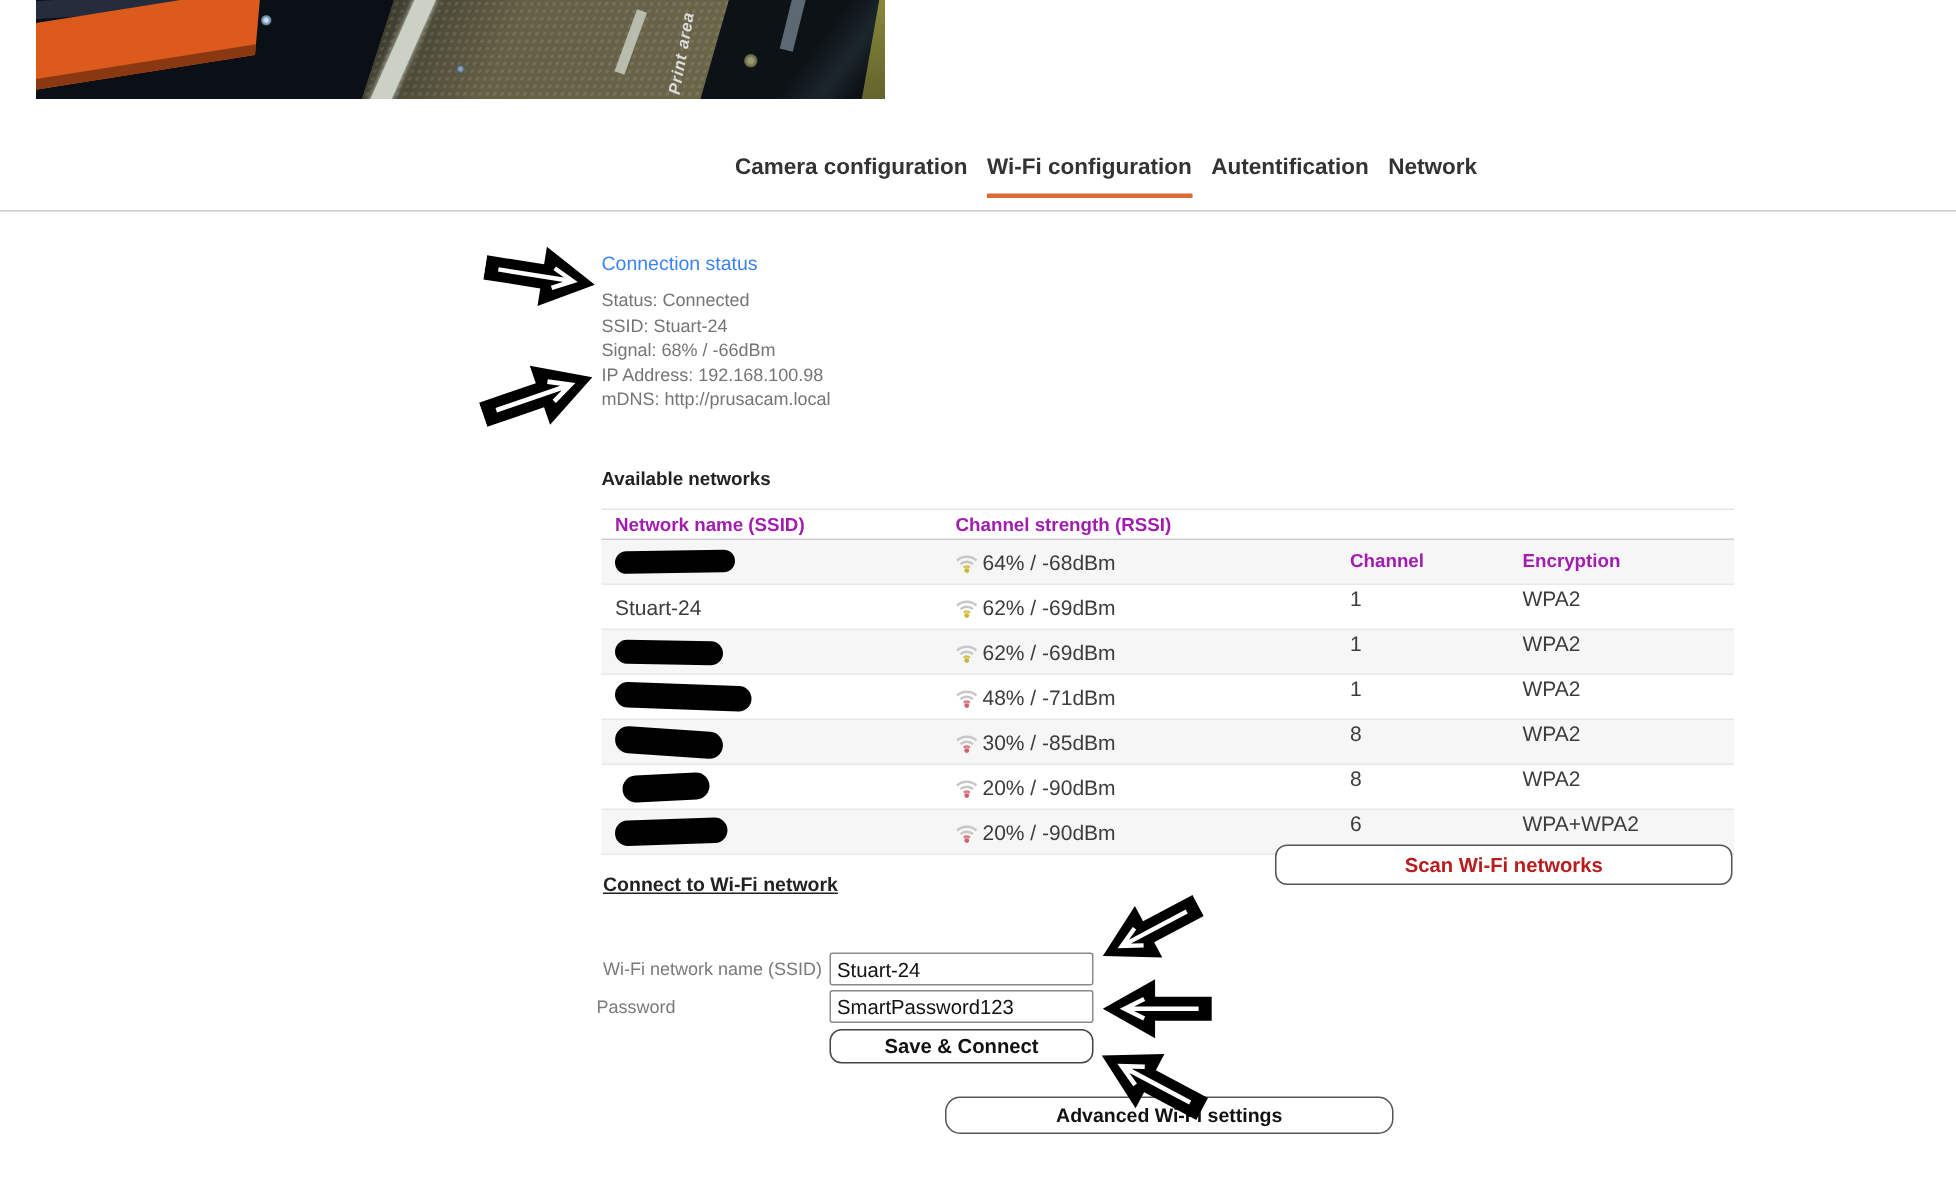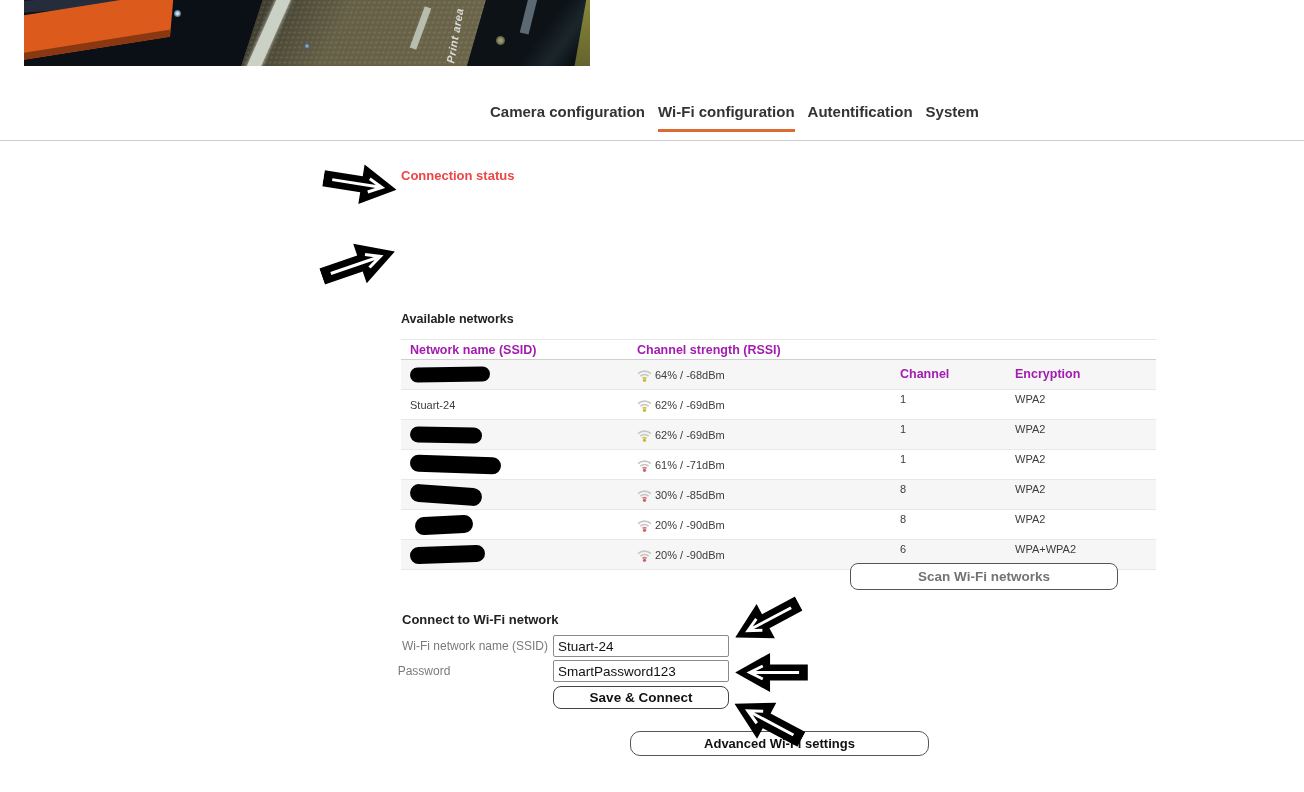--- a/index.html
+++ b/index.html
@@ -34,46 +34,46 @@
   .tabs{position:absolute;left:490px;top:103px;display:flex;gap:13px;}
   .tab{font-size:15px;font-weight:bold;color:#333;padding-bottom:9px;cursor:pointer;white-space:nowrap;}
   .tab.active{border-bottom:3px solid #dd6a33;}
   .nav-line{position:absolute;left:0;top:140px;width:1304px;border-top:1px solid #ccc;}
 
   
   .arrow{position:absolute;}
   .arrow svg{display:block;width:100%;height:100%;}
 
   
-  .cs-title{position:absolute;left:401px;top:168px;font-size:13px;font-weight:bold;color:#ef4444;}
+  .cs-title{position:absolute;left:401px;top:168px;font-size:13px;font-weight:normal;color:#3b82f6;}
   .cs-lines{position:absolute;left:401px;top:192px;}
   .cs-line{font-size:12px;color:#757575;line-height:16.5px;}
 
   
   .an-title{position:absolute;left:401px;top:312px;font-size:12.5px;font-weight:bold;color:#222;}
   .net-table{position:absolute;left:401px;top:339px;width:755px;border-top:1px solid #e6e6e6;}
   .net-head{display:flex;border-bottom:1px solid #cfcfcf;height:19px;align-items:center;}
   .net-head .c{font-size:12.5px;font-weight:bold;color:#a21caf;}
   .c{box-sizing:border-box;}
   .c.ssid{width:228px;padding-left:9px;display:flex;align-items:center;}
   .c.sig{width:264px;padding-left:8px;display:flex;align-items:center;gap:3px;}
   .c.ch{width:113px;padding-left:7px;margin-top:48px;}
   .c.enc{width:150px;padding-left:9px;margin-top:48px;}
-  .net-row{display:flex;height:29px;align-items:center;border-bottom:1px solid #e8e8e8;font-size:11px;color:#3c3c3c;cursor:pointer;}
+  .net-row{display:flex;height:29px;align-items:center;border-bottom:1px solid #e8e8e8;font-size:14px;color:#3c3c3c;cursor:pointer;}
   .rows > div:nth-of-type(odd){background:#f6f6f6;}
   .blob{display:none;background:#000;border-radius:9px;}
   .wifi{display:inline-flex;width:15px;height:14px;align-items:flex-end;}
   .wifi svg{display:block;}
 
-  .scan-btn{position:absolute;left:850px;top:563px;width:268px;height:27px;background:#fff;
+  .scan-btn{position:absolute;left:850px;top:563px;width:305px;height:27px;background:#fff;
             border:1.5px solid #555;border-radius:8px;font-family:"Liberation Sans",sans-serif;
-            font-size:13.5px;font-weight:bold;color:#737373;cursor:pointer;}
-
-  
-  .cf-title{position:absolute;left:402px;top:612px;font-size:13px;font-weight:bold;color:#222;}
+            font-size:13.5px;font-weight:bold;color:#b91c1c;cursor:pointer;}
+
+  
+  .cf-title{position:absolute;left:402px;top:582px;font-size:13px;font-weight:bold;color:#222;text-decoration:underline;}
   .cf-label{position:absolute;left:300px;width:248px;text-align:right;font-size:12px;color:#7a7a7a;}
   .lab1{top:639px;} .lab2{top:664px;text-align:center;}
   .cf-input{position:absolute;left:553px;width:176px;height:22px;box-sizing:border-box;border:1px solid #8a8a8a;
             border-radius:2px;font-family:"Liberation Sans",sans-serif;font-size:13.5px;color:#111;padding:0 4px;background:#fff;}
   .in1{top:635px;} .in2{top:660px;}
   .save-btn{position:absolute;left:553px;top:686px;width:176px;height:23px;background:#fff;border:1.5px solid #444;
             border-radius:8px;font-family:"Liberation Sans",sans-serif;font-size:13.5px;font-weight:bold;color:#111;cursor:pointer;}
   .adv-btn{position:absolute;left:630px;top:731px;width:299px;height:25px;background:#fff;border:1.5px solid #555;
            border-radius:10px;font-family:"Liberation Sans",sans-serif;font-size:13px;font-weight:bold;color:#111;cursor:pointer;}
 </style>
@@ -98,38 +98,50 @@
   </div>
 
   <nav class="tabs">
 
       <div class="tab">Camera configuration</div>
 
       <div class="tab active">Wi-Fi configuration</div>
 
       <div class="tab">Autentification</div>
 
-      <div class="tab">System</div>
+      <div class="tab">Network</div>
     </nav>
   <div class="nav-line"></div>
 
   <div class="arrow" style="left:323px;top:161px;width:74px;height:46px;transform:rotate(9deg);">
     <svg viewBox="0 0 100 62">
         <polygon points="0,20 52,20 52,4 100,31 52,58 52,42 0,42" fill="#000"></polygon>
       <path d="M12 31 H76 M62 22 L80 31 L62 40" stroke="#fff" stroke-width="4" fill="none"></path>
       </svg>
   </div>
   <div class="arrow" style="left:320px;top:240px;width:77px;height:48px;transform:rotate(-19deg);">
     <svg viewBox="0 0 100 62">
         <polygon points="0,20 52,20 52,4 100,31 52,58 52,42 0,42" fill="#000"></polygon>
       <path d="M12 31 H76 M62 22 L80 31 L62 40" stroke="#fff" stroke-width="4" fill="none"></path>
       </svg>
   </div>
 
   <div class="cs-title">Connection status</div>
+  <div class="cs-lines">
+
+      <div class="cs-line">Status: Connected</div>
+
+      <div class="cs-line">SSID: Stuart-24</div>
+
+      <div class="cs-line">Signal: 68% / -66dBm</div>
+
+      <div class="cs-line">IP Address: 192.168.100.98</div>
+
+      <div class="cs-line">mDNS: http://prusacam.local</div>
+    </div>
 
   <div class="an-title">Available networks</div>
 
   <div class="net-table">
     <div class="net-head">
       <div class="c ssid">Network name (SSID)</div>
       <div class="c sig">Channel strength (RSSI)</div>
       <div class="c ch">Channel</div>
       <div class="c enc">Encryption</div>
     </div>
@@ -202,21 +214,21 @@
           </div>
           <div class="c sig">
             <span class="wifi" style="color:#cf5f68">
               <svg width="15" height="14" viewBox="0 0 14 13">
                 <path d="M1 5.2 A 9.2 9.2 0 0 1 13 5.2" stroke="#c7c7c7" stroke-width="1.6" fill="none"></path>
                 <path d="M3.1 7.5 A 6 6 0 0 1 10.9 7.5" stroke="#c7c7c7" stroke-width="1.6" fill="none"></path>
                 <path d="M5.1 9.7 A 3.1 3.1 0 0 1 8.9 9.7" stroke="currentColor" stroke-width="1.6" fill="none" opacity="0.8"></path>
                 <circle cx="7" cy="11.5" r="1.5" fill="currentColor"></circle>
               </svg>
             </span>
-            <span>61% / -71dBm</span>
+            <span>48% / -71dBm</span>
           </div>
           <div class="c ch">8</div>
           <div class="c enc">WPA2</div>
         </div>
 
         <div class="net-row">
           <div class="c ssid">
             <span class="blob" style="display:inline-block;width:72px;height:18px;transform:rotate(4deg)"></span>
             <span></span>
           </div>

